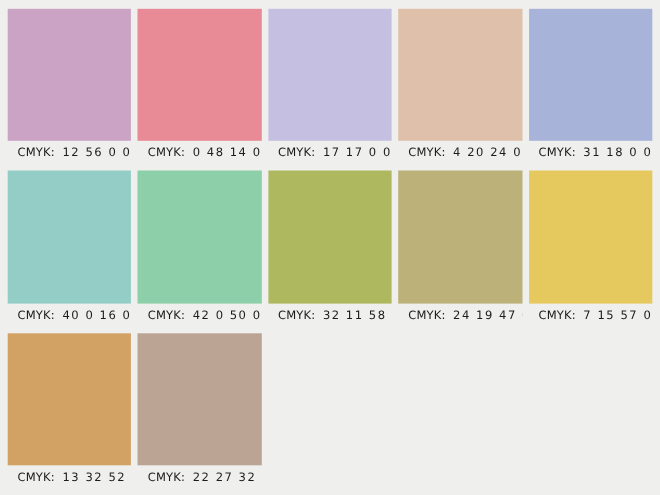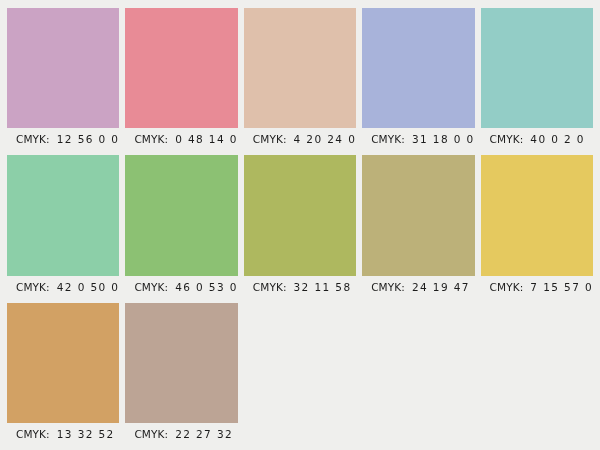--- a/index.html
+++ b/index.html
@@ -62,38 +62,38 @@
 <div id="palette-grid">
     <div class="swatch-cell">
       <div class="swatch-chip" style="background-color: rgb(203, 163, 196);"></div>
       <div class="swatch-label"><span class="label-key">CMYK:</span><span class="label-values">12  56  0  0</span></div>
     </div>
     <div class="swatch-cell">
       <div class="swatch-chip" style="background-color: rgb(232, 139, 150);"></div>
       <div class="swatch-label"><span class="label-key">CMYK:</span><span class="label-values">0  48  14  0</span></div>
     </div>
     <div class="swatch-cell">
+      <div class="swatch-chip" style="background-color: rgb(197, 191, 226);"></div>
+      <div class="swatch-label"><span class="label-key">CMYK:</span><span class="label-values">17  17  0  0</span></div>
+    </div>
+    <div class="swatch-cell">
       <div class="swatch-chip" style="background-color: rgb(223, 192, 171);"></div>
       <div class="swatch-label"><span class="label-key">CMYK:</span><span class="label-values">4  20  24  0</span></div>
     </div>
     <div class="swatch-cell">
       <div class="swatch-chip" style="background-color: rgb(168, 179, 218);"></div>
       <div class="swatch-label"><span class="label-key">CMYK:</span><span class="label-values">31  18  0  0</span></div>
     </div>
     <div class="swatch-cell">
       <div class="swatch-chip" style="background-color: rgb(147, 205, 198);"></div>
-      <div class="swatch-label"><span class="label-key">CMYK:</span><span class="label-values">40  0  2  0</span></div>
+      <div class="swatch-label"><span class="label-key">CMYK:</span><span class="label-values">40  0  16  0</span></div>
     </div>
     <div class="swatch-cell">
       <div class="swatch-chip" style="background-color: rgb(140, 207, 168);"></div>
       <div class="swatch-label"><span class="label-key">CMYK:</span><span class="label-values">42  0  50  0</span></div>
-    </div>
-    <div class="swatch-cell">
-      <div class="swatch-chip" style="background-color: rgb(140, 193, 115);"></div>
-      <div class="swatch-label"><span class="label-key">CMYK:</span><span class="label-values">46  0  53  0</span></div>
     </div>
     <div class="swatch-cell">
       <div class="swatch-chip" style="background-color: rgb(174, 184, 95);"></div>
       <div class="swatch-label"><span class="label-key">CMYK:</span><span class="label-values">32  11  58  0</span></div>
     </div>
     <div class="swatch-cell">
       <div class="swatch-chip" style="background-color: rgb(188, 177, 121);"></div>
       <div class="swatch-label"><span class="label-key">CMYK:</span><span class="label-values">24  19  47  0</span></div>
     </div>
     <div class="swatch-cell">

